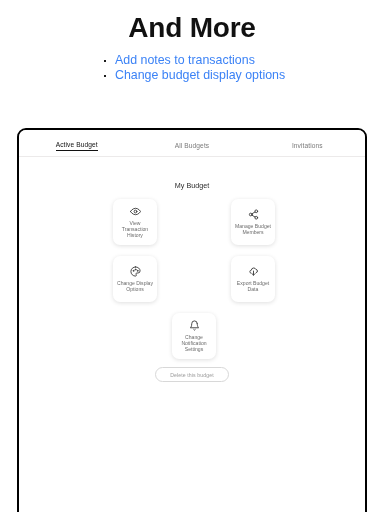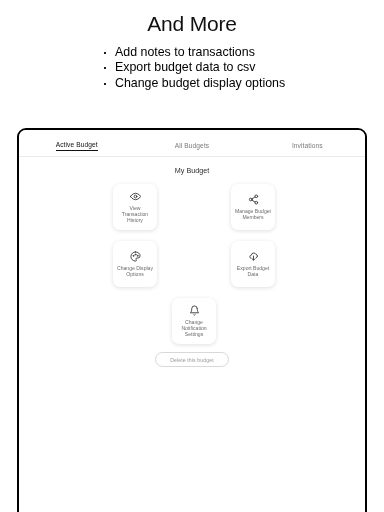--- a/index.html
+++ b/index.html
@@ -15,35 +15,35 @@
     overflow: hidden;
     position: relative;
   }
 
   
   .promo {
     padding: 12px 0 0 0;
   }
   .promo-title {
     text-align: center;
-    font-size: 21px;
-    font-weight: normal;
+    font-size: 28px;
+    font-weight: bold;
     letter-spacing: -0.2px;
     color: #111111;
     margin: 0 0 9px 0;
   }
   .promo-list {
     list-style: none;
     margin: 0;
     padding: 0 0 0 103px;
   }
   .promo-list li {
     font-size: 12.4px;
     line-height: 15.4px;
-    color: #000000;
+    color: #3b82f6;
     position: relative;
     padding-left: 12px;
     white-space: nowrap;
   }
   .promo-list li::before {
     content: "";
     position: absolute;
     left: 1px;
     top: 7px;
     width: 2px;
@@ -90,21 +90,21 @@
   }
   .tab.active .tab-label {
     border-bottom: 1px solid #111111;
   }
 
   
   .budget-title {
     text-align: center;
     font-size: 7.2px;
     color: #2b2b2b;
-    margin-top: 9px;
+    margin-top: 24px;
   }
 
   
   .grid {
     position: relative;
     margin-top: 9px;
     height: 180px;
   }
   .card {
     position: absolute;
@@ -165,21 +165,20 @@
     letter-spacing: 0.1px;
   }
 </style>
 </head>
 <body>
 
 <div class="promo">
   <div class="promo-title">And More</div>
   <ul class="promo-list">
     <li>Add notes to transactions</li>
-    <li>Export budget data to csv</li>
     <li>Change budget display options</li>
   </ul>
 </div>
 
 <div class="device">
 
   <div class="tabbar">
     <div class="tab active">
       <span class="tab-label">Active Budget</span>
     </div>

